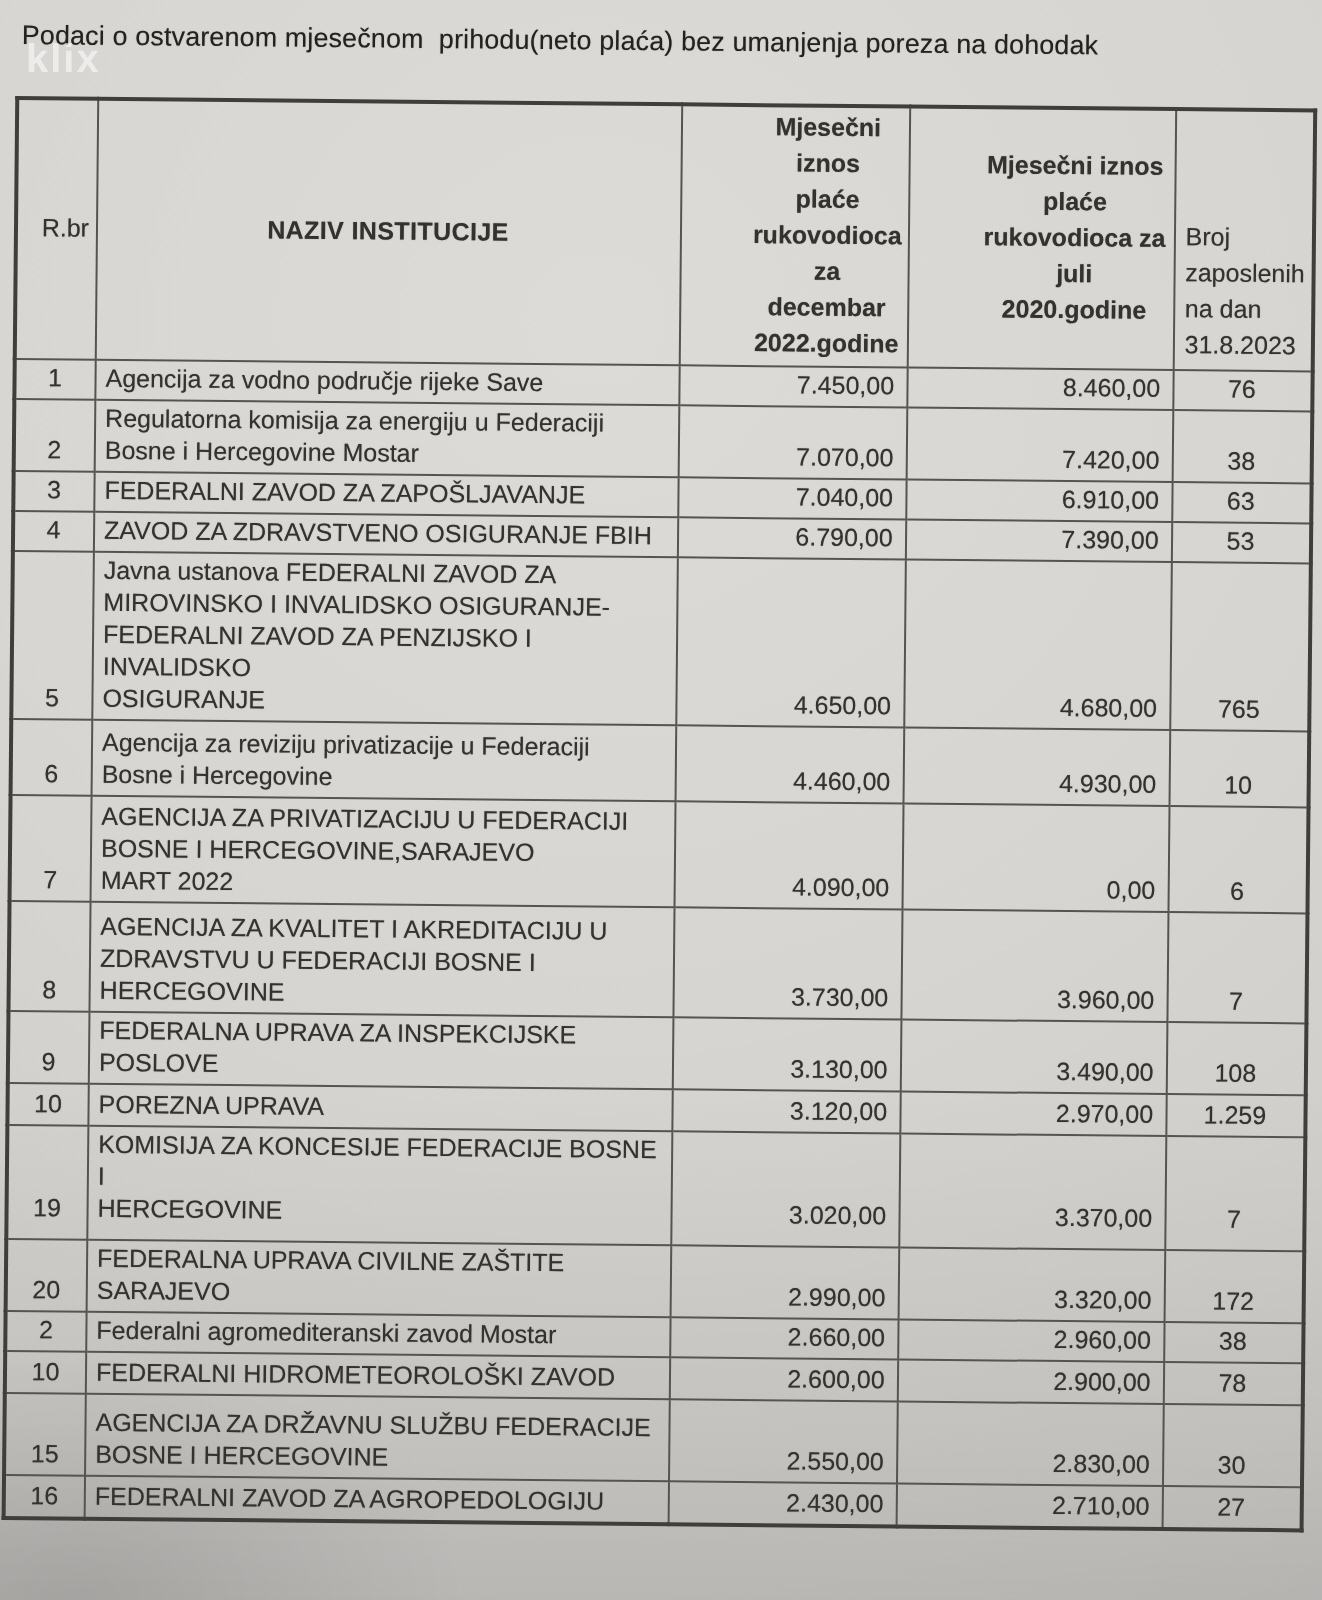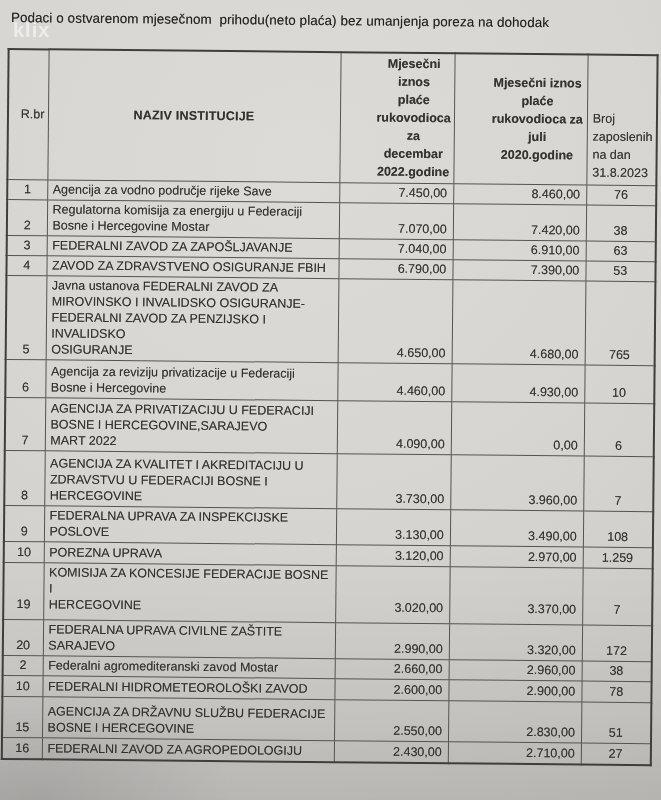--- a/index.html
+++ b/index.html
@@ -223,21 +223,21 @@
     <td class="c-num">2.900,00</td>
     <td class="c-broj">78</td>
   </tr>
 
   <tr>
     <td class="c-rbr">15</td>
     <td class="c-naziv">AGENCIJA ZA DRŽAVNU SLUŽBU FEDERACIJE
 BOSNE I HERCEGOVINE</td>
     <td class="c-num">2.550,00</td>
     <td class="c-num">2.830,00</td>
-    <td class="c-broj">51</td>
+    <td class="c-broj">30</td>
   </tr>
 
   <tr>
     <td class="c-rbr">16</td>
     <td class="c-naziv">FEDERALNI ZAVOD ZA AGROPEDOLOGIJU</td>
     <td class="c-num">2.430,00</td>
     <td class="c-num">2.710,00</td>
     <td class="c-broj">27</td>
   </tr>
 </tbody>

